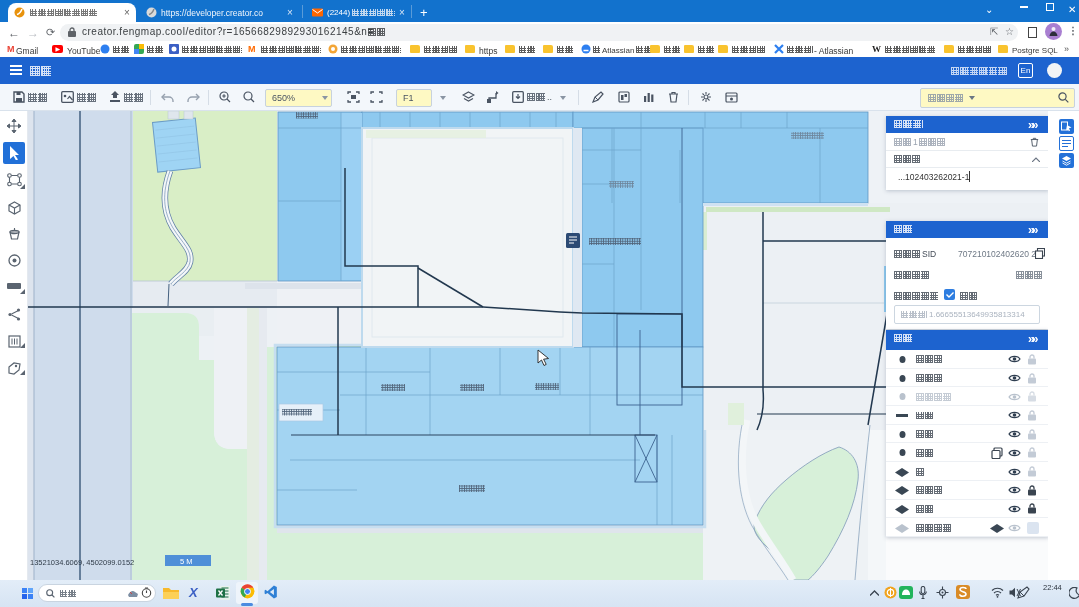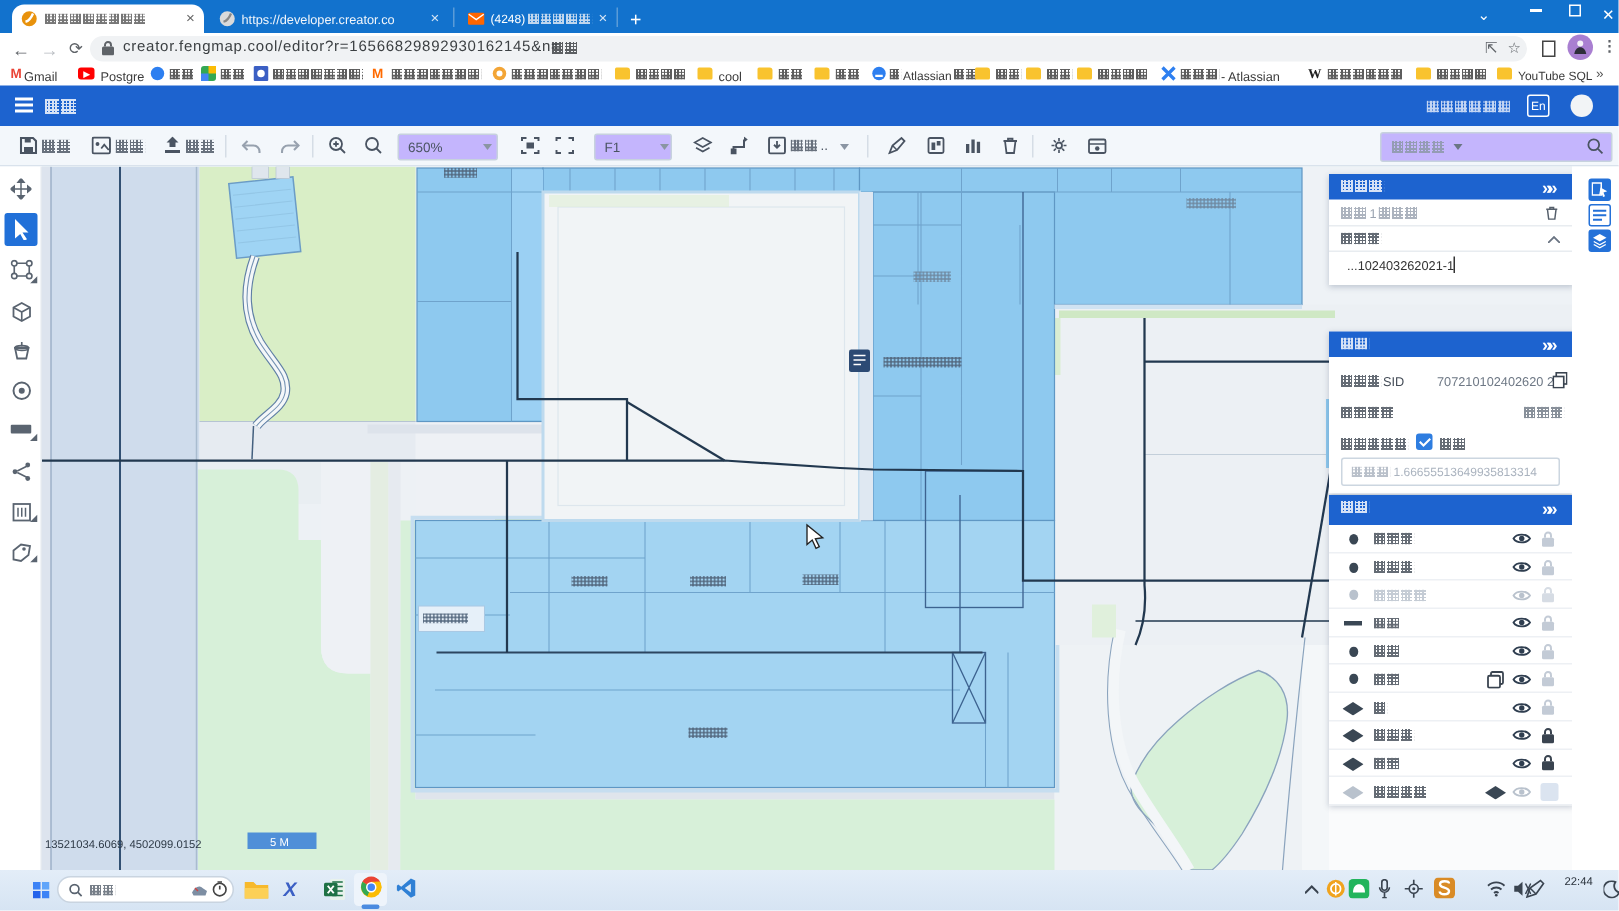--- a/index.html
+++ b/index.html
@@ -32,21 +32,21 @@
       <path d="M3 7.5c2-.5 4-3 5-5.5" stroke="#888" stroke-width="1.5" fill="none"></path>
     </svg>
  <span class="a" style="left:161px;top:7.5px;font-size:8.5px;color:#f2f6fb">https://developer.creator.co</span>
  <span class="a" style="left:287px;top:7px;font-size:10px;color:#d7e5f5">×</span>
  <span class="a" style="left:302px;top:5px;width:1px;height:13px;background:#5a9bd8"></span>
 
  <svg class="a" style="left:312px;top:7px" width="11" height="11" viewBox="0 0 11 11">
       <rect x="0" y="1.5" width="11" height="8" rx="1" fill="#f60"></rect>
       <path d="M0.5 2.5l5 3.5 5-3.5" stroke="#fff" stroke-width="1" fill="none"></path>
     </svg>
- <span class="a" style="left:327px;top:8px;font-size:8px;color:#fff">(4248)</span>
+ <span class="a" style="left:327px;top:8px;font-size:8px;color:#fff">(2244)</span>
  <span class="z zi" style="left:352px;top:9px;--s:8.5px;--n:5;--g:#e8eef6"></span>
  <span class="a" style="left:399px;top:7px;font-size:10px;color:#d7e5f5">×</span>
  <span class="a" style="left:411px;top:5px;width:1px;height:13px;background:#5a9bd8"></span>
  <span class="a" style="left:420px;top:5px;font-size:13px;color:#fff;font-weight:300">+</span>
 
  <span class="a" style="left:985px;top:4px;font-size:10px;color:#fff">⌄</span>
  <span class="a" style="left:1020px;top:6px;width:8px;height:1.5px;background:#fff"></span>
  <span class="a" style="left:1046px;top:3px;width:8px;height:8px;border:1.2px solid #fff"></span>
  <span class="a" style="left:1068px;top:4px;font-size:10px;color:#fff">✕</span>
 </div>
@@ -77,21 +77,21 @@
 <div class="a" style="left:0;top:42px;width:1079px;height:15px;background:#fff"></div>
 <style>
 .fo{position:absolute;top:45px;width:10px;height:8px;background:#f9c32e;border-radius:1px 2px 1px 1px}
 .bt{position:absolute;top:45.5px;font-size:8.5px;color:#3a3a3a}
 </style>
 <div id="bmks">
  <span class="a" style="left:7px;top:44px;font-size:9px;font-weight:bold;color:#ea4335">M</span>
  <span class="bt" style="left:16px">Gmail</span>
  <span class="a" style="left:52px;top:45px;width:11px;height:8px;background:#f00;border-radius:2px"></span>
     <span class="a" style="left:55.5px;top:45px;color:#fff;font-size:6px">▶</span>
- <span class="bt" style="left:67px">Postgre</span>
+ <span class="bt" style="left:67px">YouTube</span>
  <svg class="a" style="left:100px;top:44px" width="10" height="10">
       <circle cx="5" cy="5" r="4.5" fill="#2d7ff0"></circle>
     </svg>
  <span class="z zi" style="left:113px;top:46px;--s:8.5px;--n:2;--g:#3a3a3a"></span>
  <svg class="a" style="left:134px;top:44px" width="10" height="10">
       <rect width="10" height="10" rx="2" fill="#34a853"></rect>
       <rect x="5" width="5" height="5" fill="#fbbc05"></rect>
       <rect y="5" width="5" height="5" fill="#4285f4"></rect>
     </svg>
  <span class="z zi" style="left:147px;top:46px;--s:8.5px;--n:2;--g:#3a3a3a"></span>
@@ -103,21 +103,21 @@
  <span class="a" style="left:248px;top:44px;font-size:9px;font-weight:bold;color:#ff6a00">M</span>
  <span class="z zi" style="left:261px;top:46px;--s:8.5px;--n:7;--g:#3a3a3a"></span>
  <svg class="a" style="left:328px;top:44px" width="10" height="10">
       <circle cx="5" cy="5" r="4.5" fill="#f3a536"></circle>
       <circle cx="5" cy="5" r="2" fill="#fff"></circle>
     </svg>
  <span class="z zi" style="left:341px;top:46px;--s:8.5px;--n:7;--g:#3a3a3a"></span>
  <b class="fo" style="left:410px"></b>
     <span class="z zi" style="left:424px;top:46px;--s:8.5px;--n:4;--g:#3a3a3a"></span>
  <b class="fo" style="left:465px"></b>
-    <span class="bt" style="left:479px">cool</span>
+    <span class="bt" style="left:479px">https</span>
  <b class="fo" style="left:505px"></b>
     <span class="z zi" style="left:519px;top:46px;--s:8.5px;--n:2;--g:#3a3a3a"></span>
  <b class="fo" style="left:543px"></b>
     <span class="z zi" style="left:557px;top:46px;--s:8.5px;--n:2;--g:#3a3a3a"></span>
  <svg class="a" style="left:581px;top:44px" width="10" height="10">
       <circle cx="5" cy="5" r="4.5" fill="#2d7ff0"></circle>
       <path d="M2.5 6.5h5" stroke="#fff" stroke-width="1.5"></path>
     </svg>
  <span class="z zi" style="left:593px;top:46px;--s:8px;--n:1;--g:#3a3a3a"></span>
  <span class="bt" style="left:602px;font-size:8px">Atlassian</span>
@@ -131,37 +131,37 @@
  <svg class="a" style="left:774px;top:44px" width="10" height="10">
       <path d="M1 1l8 8M9 1l-8 8" stroke="#2d7ff0" stroke-width="2.2"></path>
     </svg>
  <span class="z zi" style="left:787px;top:46px;--s:8.5px;--n:3;--g:#3a3a3a"></span>
     <span class="bt" style="left:814px">- Atlassian</span>
  <span class="a" style="left:872px;top:44px;font-size:9px;color:#222;font-weight:bold;font-family:'Liberation Serif',serif">W</span>
  <span class="z zi" style="left:885px;top:46px;--s:8.5px;--n:6;--g:#3a3a3a"></span>
  <b class="fo" style="left:944px"></b>
     <span class="z zi" style="left:958px;top:46px;--s:8.5px;--n:4;--g:#3a3a3a"></span>
  <b class="fo" style="left:998px"></b>
-    <span class="bt" style="left:1012px;font-size:8px">YouTube SQL</span>
+    <span class="bt" style="left:1012px;font-size:8px">Postgre SQL</span>
  <span class="a" style="left:1064px;top:44px;font-size:9px;color:#555">»</span>
 </div>
 
 <div class="a" style="left:0;top:57px;width:1079px;height:27px;background:#1d63cf"></div>
 <div id="apphead">
  <span class="a" style="left:10px;top:65px;width:12px;height:1.8px;background:#fff;box-shadow:0 4px 0 #fff,0 8px 0 #fff"></span>
  <span class="z zi" style="left:30px;top:66px;--s:11px;--n:2;--g:#ffffff"></span>
  <span class="z zi" style="left:951px;top:67px;--s:9.5px;--n:6;--g:#e8effc"></span>
  <span class="a" style="left:1018px;top:63px;width:15px;height:15px;border:1px solid #fff;border-radius:2px;color:#fff;font-size:8px;text-align:center;line-height:14px">En</span>
  <div class="a" style="left:1047px;top:63px;width:15px;height:15px;border-radius:50%;background:#f2f4f6"></div>
 </div>
 
 <div class="a" style="left:0;top:84px;width:1079px;height:27px;background:#f3f7fb;border-bottom:1px solid #d9e2ec"></div>
 <style>
 .tic{position:absolute;top:91px;color:#555e6b}
-.tdd{position:absolute;top:88.5px;height:18px;background:#c4b5fd;border:1px solid #c7d2de;border-radius:2px;font-size:9px;color:#4a5462}
+.tdd{position:absolute;top:88.5px;height:18px;background:#fef9c3;border:1px solid #c7d2de;border-radius:2px;font-size:9px;color:#4a5462}
 .car{position:absolute;top:96px;width:0;height:0;border-left:3.5px solid transparent;border-right:3.5px solid transparent;border-top:4px solid #8a95a3}
 .tsep{position:absolute;top:90px;width:1px;height:15px;background:#d5dde6}
 </style>
 <div id="toolbar">
  <svg class="tic" style="left:13px" width="12" height="12" viewBox="0 0 12 12">
       <path d="M1 1h8l2 2v8H1z" fill="none" stroke="#4a5462" stroke-width="1.4"></path>
       <rect x="3" y="7" width="6" height="4" fill="#4a5462"></rect>
       <rect x="3.5" y="1" width="4" height="3" fill="#4a5462"></rect>
     </svg>
  <span class="z zi" style="left:28px;top:93px;--s:10px;--n:2;--g:#4a5462"></span>
@@ -197,21 +197,21 @@
       <span style="position:absolute;left:6px;top:3px">650%</span>
     </div>
     <span class="car" style="left:322px"></span>
  <svg class="tic" style="left:347px" width="13" height="12" viewBox="0 0 13 12">
       <path d="M1 3V1h3M12 3V1H9M1 9v2h3M12 9v2H9" stroke="#4a5462" stroke-width="1.3" fill="none"></path>
       <rect x="4" y="4" width="5" height="4" fill="#4a5462"></rect>
     </svg>
  <svg class="tic" style="left:370px" width="13" height="12" viewBox="0 0 13 12">
       <path d="M1 3V1h3M12 3V1H9M1 9v2h3M12 9v2H9" stroke="#4a5462" stroke-width="1.3" fill="none"></path>
     </svg>
- <div class="tdd" style="left:396px;width:52px">
+ <div class="tdd" style="left:396px;width:36px">
       <span style="position:absolute;left:6px;top:3px">F1</span>
     </div>
     <span class="car" style="left:440px"></span>
  <svg class="tic" style="left:462px" width="13" height="12" viewBox="0 0 13 12">
       <path d="M6.5 1L12 4 6.5 7 1 4zM2 7.5L6.5 10 11 7.5" stroke="#4a5462" stroke-width="1.1" fill="none"></path>
     </svg>
  <svg class="tic" style="left:487px" width="12" height="12" viewBox="0 0 12 12">
       <path d="M2 10V7h7V2" stroke="#4a5462" stroke-width="1.3" fill="none"></path>
       <path d="M9 0l2.5 2L9 4z" fill="#4a5462"></path>
       <rect x="0" y="8" width="4" height="4" fill="#4a5462"></rect>

